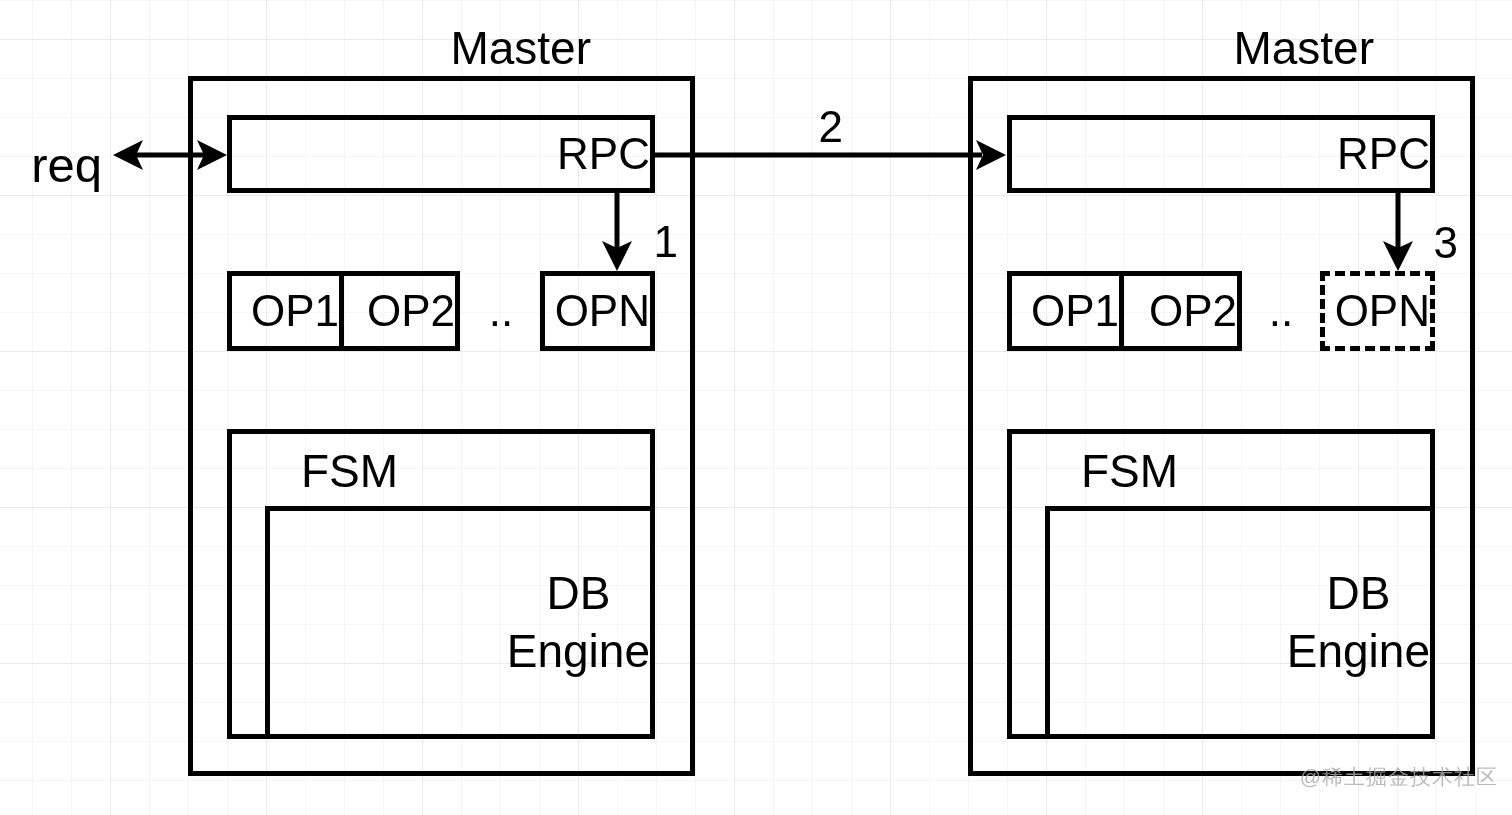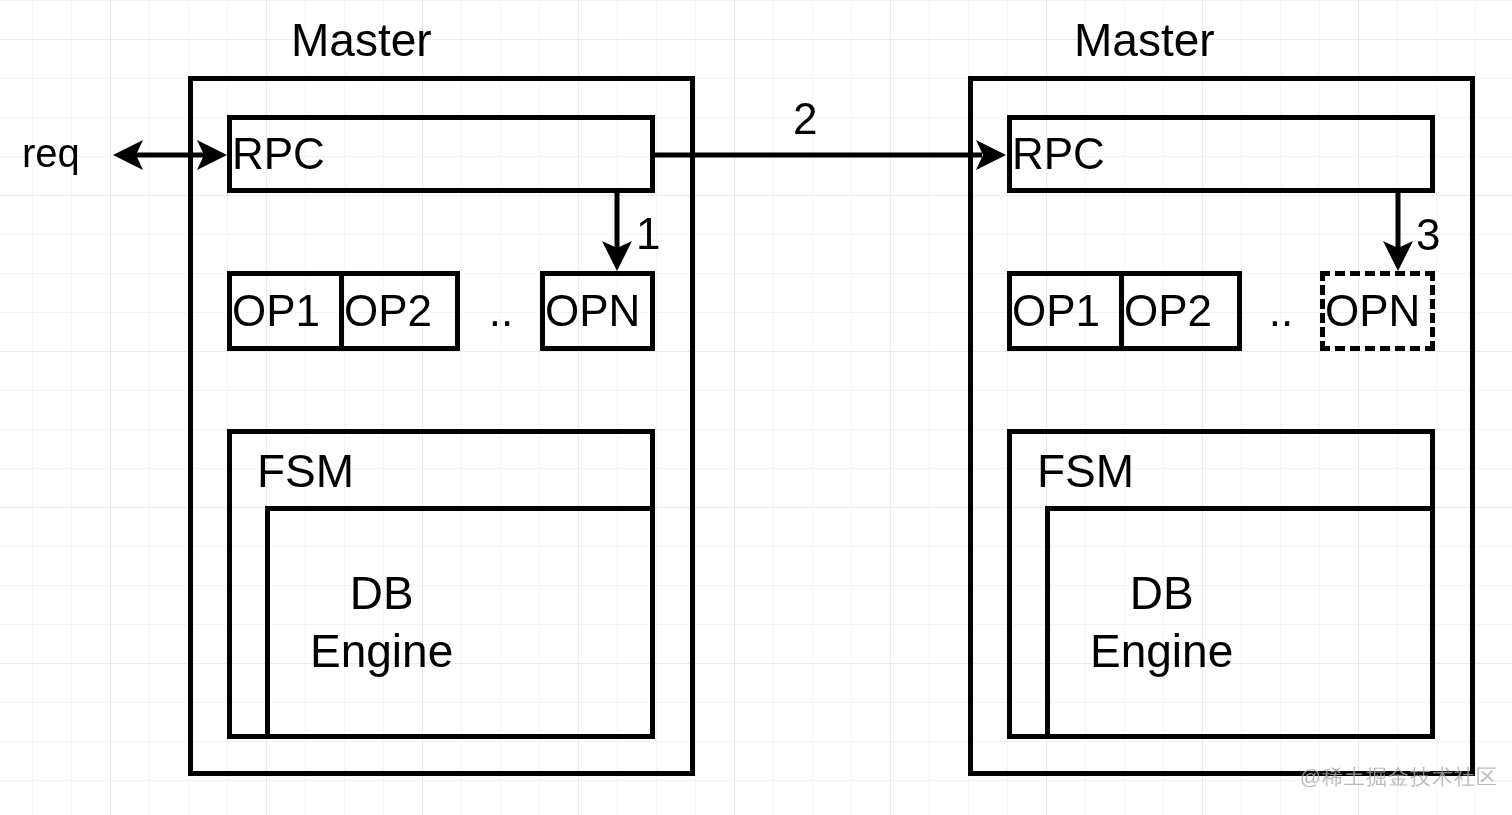--- a/index.html
+++ b/index.html
@@ -27,33 +27,33 @@
   .box {
     position: absolute;
     box-sizing: border-box;
     border: 5px solid #000;
     background: transparent;
   }
   .box.dashed { border-style: dashed; }
   .cell {
     display: flex;
     align-items: center;
-    justify-content: flex-start;
+    justify-content: flex-end;
   }
   .label {
     position: absolute;
     line-height: 1;
     white-space: nowrap;
     color: #000;
   }
-  .center { text-align: left; }
+  .center { text-align: right; margin-top: 8px; }
   .fs-title { font-size: 46px; }
   .fs-num   { font-size: 44px; }
   .rpc-text, .op-text { font-size: 44px; line-height: 1; }
-  .fsm-label { font-size: 46px; }
+  .fsm-label { font-size: 46px; margin-left: 44px; }
   .db-text {
     font-size: 46px;
     line-height: 1.25;
     text-align: center;
     margin-left: 40px;
   }
   .dots {
     position: absolute;
     box-sizing: border-box;
     display: flex;
@@ -159,19 +159,19 @@
       <line x1="617" y1="193" x2="617" y2="248" stroke="#000" stroke-width="5"></line>
       <polygon points="617,271 602,241 617,248 632,241" fill="#000"></polygon>
     </g>
 
     <g>
       <line x1="1398" y1="193" x2="1398" y2="248" stroke="#000" stroke-width="5"></line>
       <polygon points="1398,271 1383,241 1398,248 1413,241" fill="#000"></polygon>
     </g>
   </svg>
 
-  <div class="label fs-num center" style="left:22px; top:133px; width:90px; font-size:40px;">req</div>
+  <div class="label fs-num center" style="left:12px; top:133px; width:90px; font-size:49px;">req</div>
   <div class="label fs-num center" style="left:636px; top:212px; width:42px;">1</div>
   <div class="label fs-num center" style="left:793px; top:97px; width:50px;">2</div>
   <div class="label fs-num center" style="left:1416px; top:213px; width:42px;">3</div>
 
   <div class="watermark">@稀土掘金技术社区</div>
 </div>
 
 </body></html>

